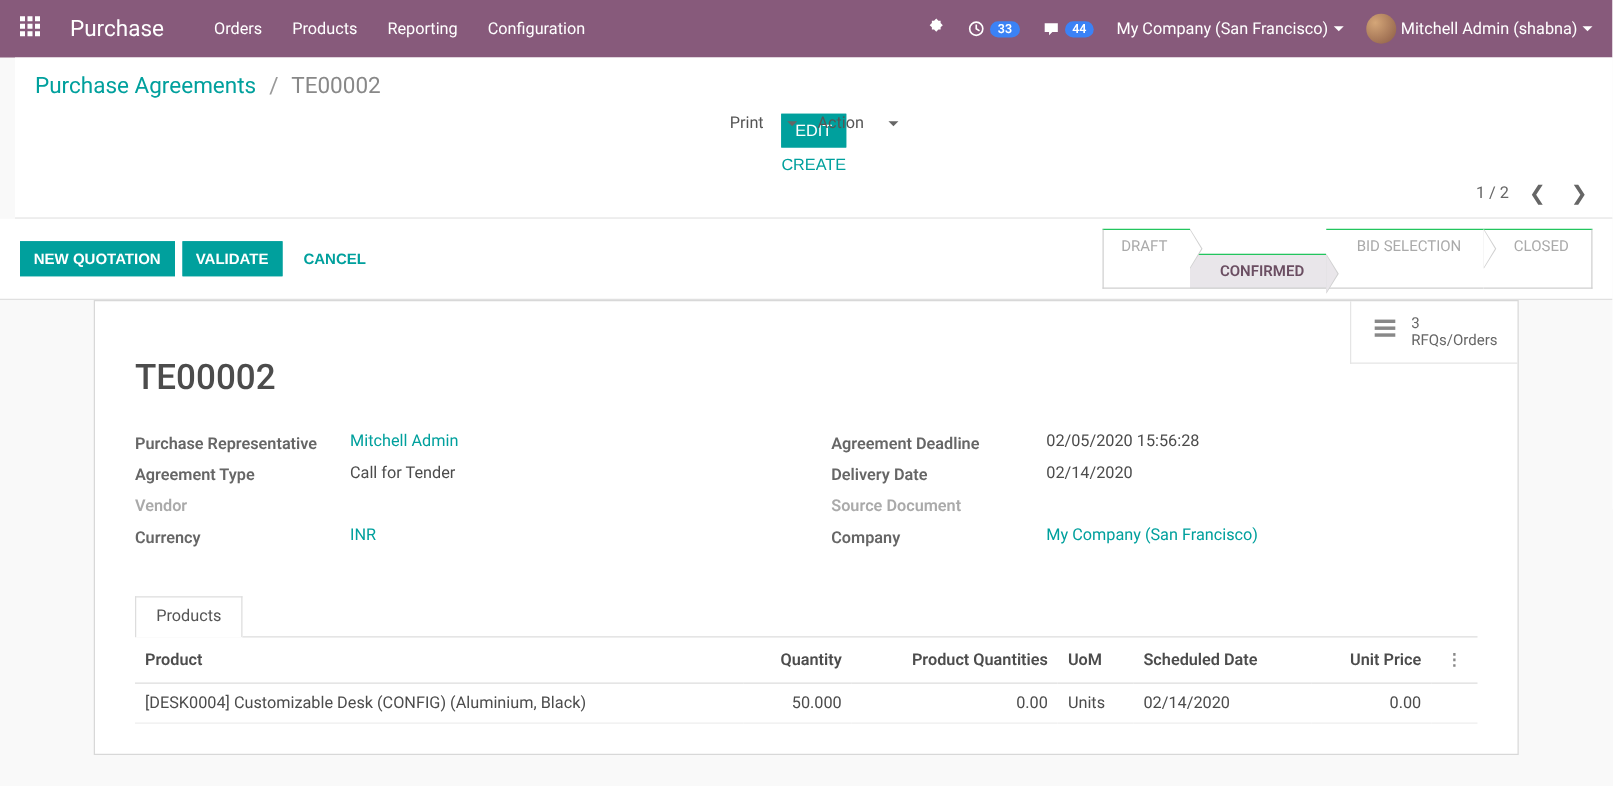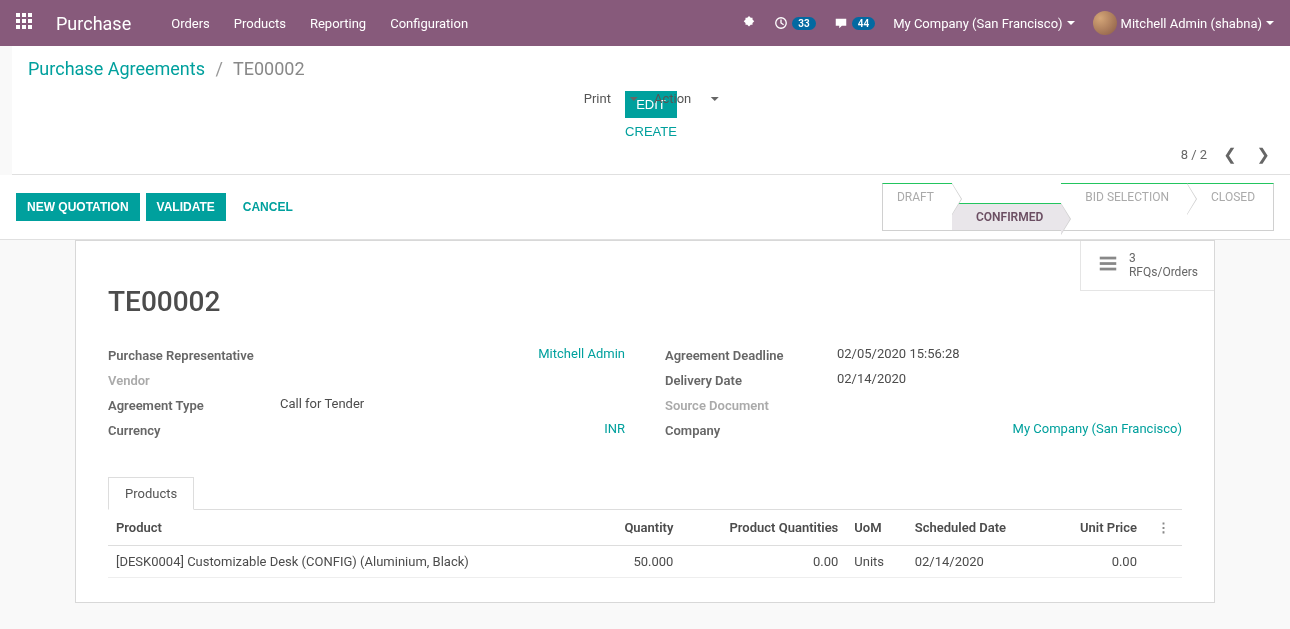--- a/index.html
+++ b/index.html
@@ -8,21 +8,21 @@
 
 
 .topnav { background: #875a7b; color: #fff; height: 46px; display: flex; align-items: center; padding: 0 16px; }
 .apps-icon { width: 20px; height: 20px; display: grid; grid-template-columns: repeat(3,4px); grid-template-rows: repeat(3,4px); gap: 2px; margin-right: 20px; cursor: pointer; }
 .apps-icon span { background: #fff; width: 4px; height: 4px; }
 .brand { font-size: 18px; font-weight: 400; margin-right: 40px; }
 .nav-menu { display: flex; gap: 24px; }
 .nav-menu a { color: #fff; font-size: 13px; cursor: pointer; }
 .nav-right { margin-left: auto; display: flex; align-items: center; gap: 18px; }
 .badge-pill { display: flex; align-items: center; gap: 4px; cursor: pointer; }
-.badge-pill .count { background: #0369a1; color: #fff; font-size: 10px; padding: 1px 6px; border-radius: 8px; font-weight: 600; }
+.badge-pill .count { background: #3b82f6; color: #fff; font-size: 10px; padding: 1px 6px; border-radius: 8px; font-weight: 600; }
 .badge-pill.msg .count {  }
 .nav-text { color: #fff; font-size: 13px; cursor: pointer; display: flex; align-items: center; gap: 4px; }
 .avatar { width: 24px; height: 24px; border-radius: 50%; background: radial-gradient(circle at 30% 30%, #d4a678, #8a5a44); display: inline-block; }
 .caret { width: 0; height: 0; border-left: 4px solid transparent; border-right: 4px solid transparent; border-top: 4px solid #fff; display: inline-block; }
 .caret.dark { border-top-color: #666; }
 
 
 .control-panel { background: #fff; border-bottom: 1px solid #e0e0e0; padding: 12px 16px 0; margin-left: 12px; }
 .breadcrumb { font-size: 18px; margin-bottom: 12px; }
 .breadcrumb a { color: #00a09d; cursor: pointer; }
@@ -56,21 +56,21 @@
 .button-box { position: absolute; top: 0; right: 0; border-left: 1px solid #e5e5e5; border-bottom: 1px solid #e5e5e5; }
 .stat-btn { display: flex; align-items: center; gap: 10px; padding: 10px 16px; cursor: pointer; min-width: 130px; }
 .stat-btn .stat-icon svg { width: 22px; height: 22px; fill: #888; }
 .stat-btn .stat-text { display: flex; flex-direction: column; font-size: 12px; color: #666; line-height: 1.2; }
 .record-title { font-size: 28px; color: #4c4c4c; margin: 20px 0 28px; font-weight: 500; }
 .form-grid { display: flex; gap: 40px; margin-bottom: 30px; }
 .form-col { flex: 1; }
 .form-row { display: flex; margin-bottom: 8px; }
 .form-row label { width: 172px; font-weight: 600; color: #666; font-size: 13px; padding-top: 2px; }
 .form-row .val { flex: 1; font-size: 13px; color: #4c4c4c; }
-.form-row .val.link { color: #00a09d; cursor: pointer; text-align: right; }
+.form-row .val.link { color: #00a09d; cursor: pointer; }
 .form-row.empty label { color: #aaa; }
 
 
 .tabs { border-bottom: 1px solid #ddd; display: flex; }
 .tab { padding: 8px 16px; border: 1px solid transparent; border-bottom: none; cursor: pointer; background: #fff; font-size: 13px; color: #555; position: relative; top: 1px; }
 .tab.active { border-color: #ddd; border-bottom: 1px solid #fff; }
 
 table.products { width: 100%; border-collapse: collapse; margin-top: 0; }
 table.products th { text-align: left; font-weight: 600; color: #4c4c4c; padding: 10px 8px; border-bottom: 1px solid #ddd; font-size: 13px; }
 table.products th.num, table.products td.num { text-align: right; }
@@ -143,21 +143,21 @@
       <div class="dd">
         <span>Print</span>
         <span class="caret dark"></span>
       </div>
       <div class="dd">
         <span>Action</span>
         <span class="caret dark"></span>
       </div>
     </div>
     <div class="cp-right">
-      <span>8 / 2</span>
+      <span>1 / 2</span>
       <span class="pager-arrow">❮</span>
       <span class="pager-arrow">❯</span>
     </div>
   </div>
 </div>
 
 <div class="statusbar">
   <button class="btn btn-primary">NEW QUOTATION</button>
   <button class="btn btn-primary">VALIDATE</button>
   <button class="btn btn-link" style="font-weight:600;">CANCEL</button>
@@ -188,27 +188,27 @@
     </div>
 
     <h1 class="record-title">TE00002</h1>
 
     <div class="form-grid">
       <div class="form-col">
         <div class="form-row">
           <label>Purchase Representative</label>
           <span class="val link">Mitchell Admin</span>
         </div>
+        <div class="form-row">
+          <label>Agreement Type</label>
+          <span class="val">Call for Tender</span>
+        </div>
         <div class="form-row empty">
           <label>Vendor</label>
           <span class="val"></span>
-        </div>
-        <div class="form-row">
-          <label>Agreement Type</label>
-          <span class="val">Call for Tender</span>
         </div>
         <div class="form-row">
           <label>Currency</label>
           <span class="val link">INR</span>
         </div>
       </div>
       <div class="form-col">
         <div class="form-row">
           <label>Agreement Deadline</label>
           <span class="val">02/05/2020 15:56:28</span>

